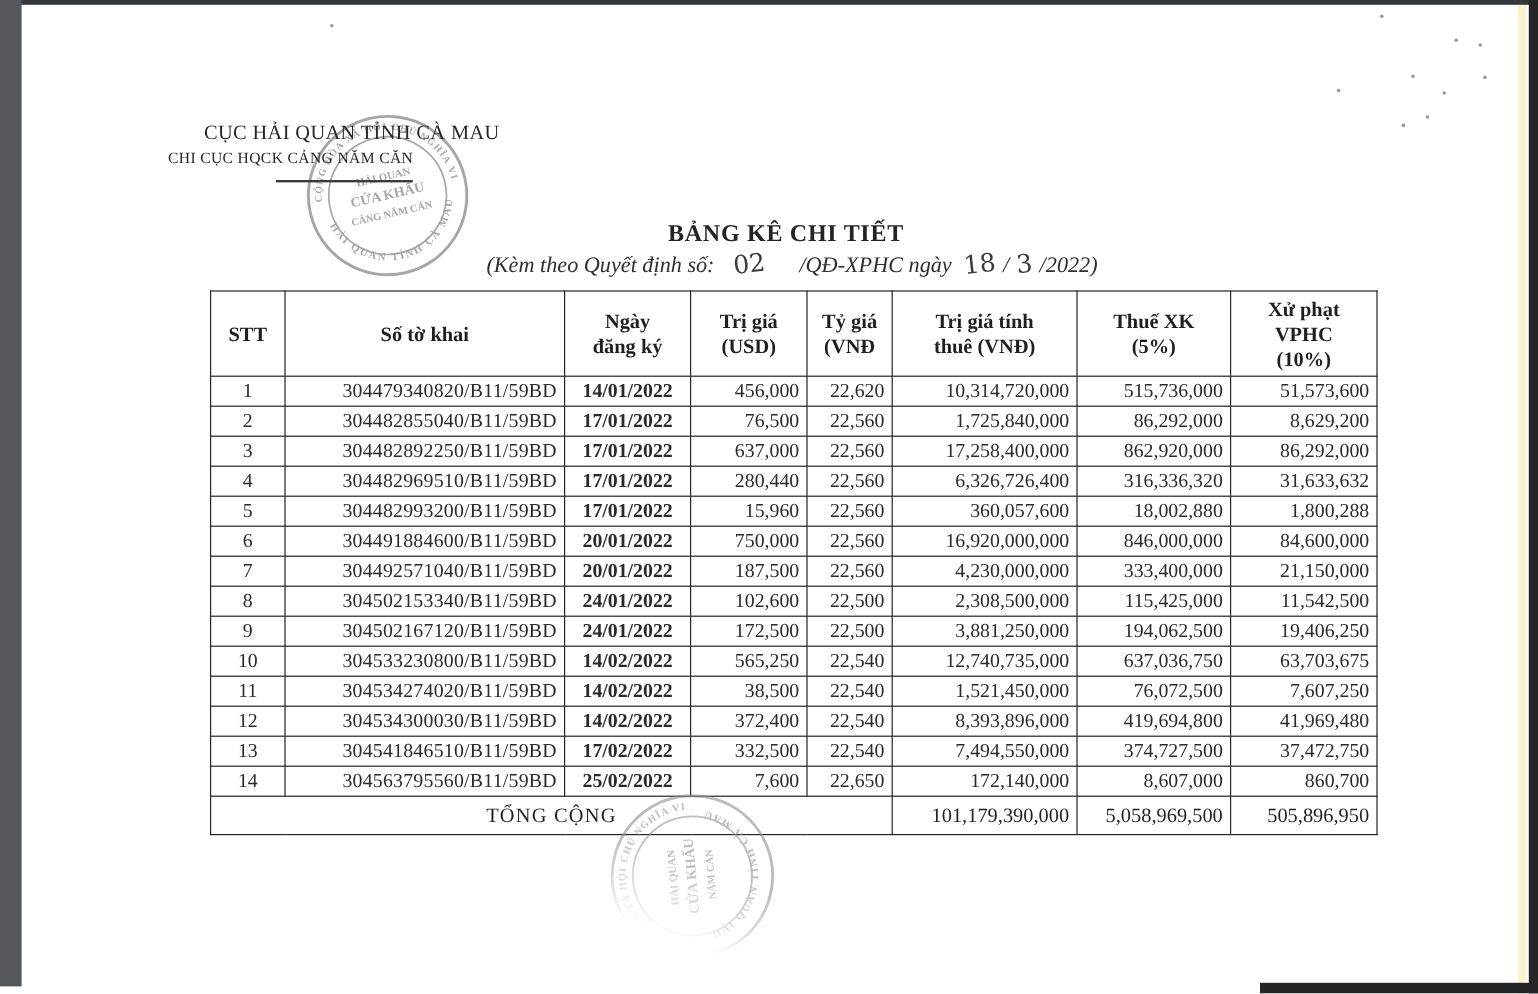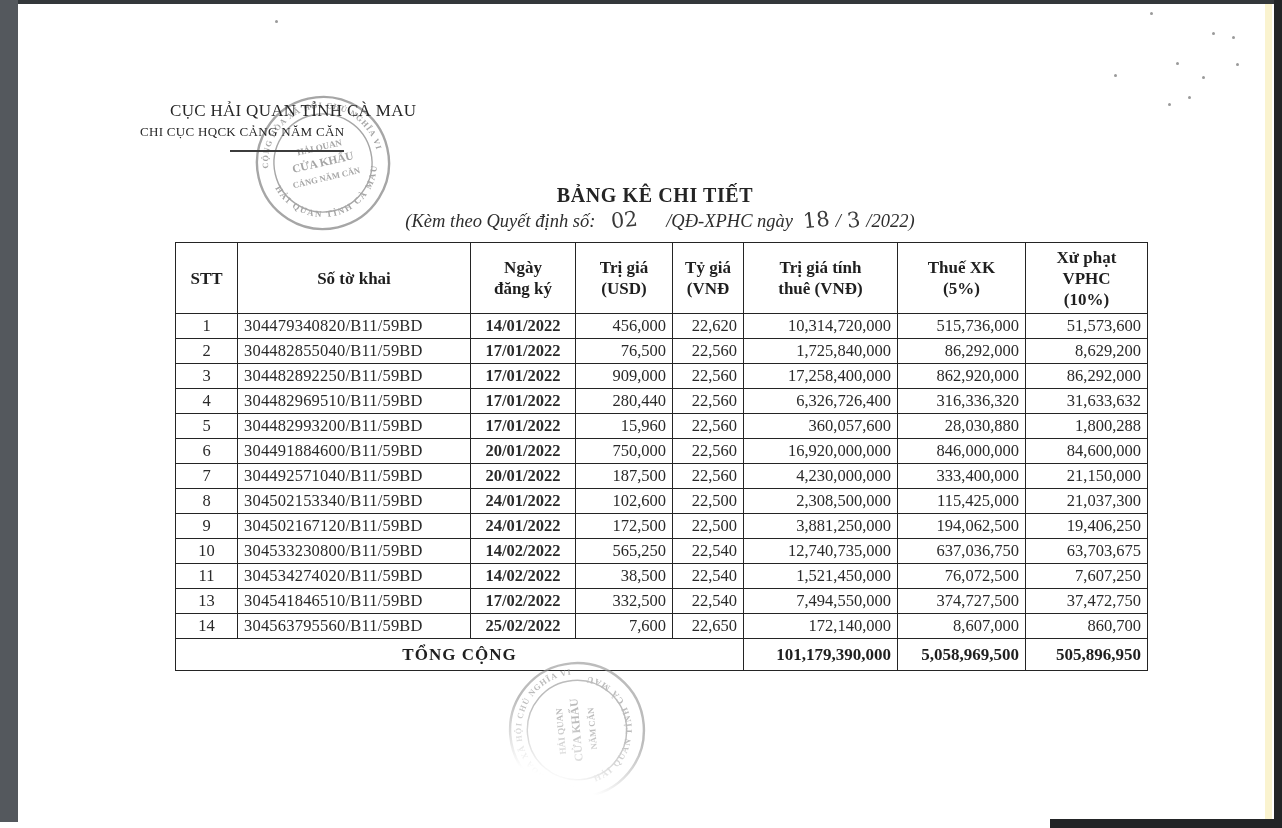--- a/index.html
+++ b/index.html
@@ -51,25 +51,25 @@
   }
   table.main thead th{
     font-size:17px;font-weight:bold;color:#1f1f1f;text-align:center;vertical-align:middle;
     height:70px;line-height:21px;white-space:pre-line;padding:0 2px;
   }
   table.main tbody td{
     font-size:16.5px;height:24px;line-height:22px;padding:0 6px;color:#2a2a2a;
     white-space:nowrap;
   }
   td.c-stt{text-align:center;padding:0 2px;}
-  td.c-tokhai{text-align:left;letter-spacing:.2px;}
+  td.c-tokhai{text-align:right;letter-spacing:.2px;}
   td.c-ngay{text-align:center;font-weight:bold;}
   td.c-num{text-align:right;}
   table.main tfoot td{
-    font-size:17px;font-weight:bold;height:31px;color:#1f1f1f;white-space:nowrap;padding:0 6px;
+    font-size:17px;font-weight:normal;height:31px;color:#1f1f1f;white-space:nowrap;padding:0 6px;
   }
   td.total-label{text-align:center;letter-spacing:1px;}
   td.total-num{text-align:right;}
 </style>
 </head>
 <body>
 
 <div class="edge edge-top"></div>
 <div class="edge edge-left"></div>
 <div class="yellow-strip"></div>
@@ -162,21 +162,21 @@
         <td class="c-num">76,500</td>
         <td class="c-num">22,560</td>
         <td class="c-num">1,725,840,000</td>
         <td class="c-num">86,292,000</td>
         <td class="c-num">8,629,200</td>
       </tr>
       <tr>
         <td class="c-stt">3</td>
         <td class="c-tokhai">304482892250/B11/59BD</td>
         <td class="c-ngay">17/01/2022</td>
-        <td class="c-num">909,000</td>
+        <td class="c-num">637,000</td>
         <td class="c-num">22,560</td>
         <td class="c-num">17,258,400,000</td>
         <td class="c-num">862,920,000</td>
         <td class="c-num">86,292,000</td>
       </tr>
       <tr>
         <td class="c-stt">4</td>
         <td class="c-tokhai">304482969510/B11/59BD</td>
         <td class="c-ngay">17/01/2022</td>
         <td class="c-num">280,440</td>
@@ -185,21 +185,21 @@
         <td class="c-num">316,336,320</td>
         <td class="c-num">31,633,632</td>
       </tr>
       <tr>
         <td class="c-stt">5</td>
         <td class="c-tokhai">304482993200/B11/59BD</td>
         <td class="c-ngay">17/01/2022</td>
         <td class="c-num">15,960</td>
         <td class="c-num">22,560</td>
         <td class="c-num">360,057,600</td>
-        <td class="c-num">28,030,880</td>
+        <td class="c-num">18,002,880</td>
         <td class="c-num">1,800,288</td>
       </tr>
       <tr>
         <td class="c-stt">6</td>
         <td class="c-tokhai">304491884600/B11/59BD</td>
         <td class="c-ngay">20/01/2022</td>
         <td class="c-num">750,000</td>
         <td class="c-num">22,560</td>
         <td class="c-num">16,920,000,000</td>
         <td class="c-num">846,000,000</td>
@@ -216,21 +216,21 @@
         <td class="c-num">21,150,000</td>
       </tr>
       <tr>
         <td class="c-stt">8</td>
         <td class="c-tokhai">304502153340/B11/59BD</td>
         <td class="c-ngay">24/01/2022</td>
         <td class="c-num">102,600</td>
         <td class="c-num">22,500</td>
         <td class="c-num">2,308,500,000</td>
         <td class="c-num">115,425,000</td>
-        <td class="c-num">21,037,300</td>
+        <td class="c-num">11,542,500</td>
       </tr>
       <tr>
         <td class="c-stt">9</td>
         <td class="c-tokhai">304502167120/B11/59BD</td>
         <td class="c-ngay">24/01/2022</td>
         <td class="c-num">172,500</td>
         <td class="c-num">22,500</td>
         <td class="c-num">3,881,250,000</td>
         <td class="c-num">194,062,500</td>
         <td class="c-num">19,406,250</td>
@@ -247,20 +247,30 @@
       </tr>
       <tr>
         <td class="c-stt">11</td>
         <td class="c-tokhai">304534274020/B11/59BD</td>
         <td class="c-ngay">14/02/2022</td>
         <td class="c-num">38,500</td>
         <td class="c-num">22,540</td>
         <td class="c-num">1,521,450,000</td>
         <td class="c-num">76,072,500</td>
         <td class="c-num">7,607,250</td>
+      </tr>
+      <tr>
+        <td class="c-stt">12</td>
+        <td class="c-tokhai">304534300030/B11/59BD</td>
+        <td class="c-ngay">14/02/2022</td>
+        <td class="c-num">372,400</td>
+        <td class="c-num">22,540</td>
+        <td class="c-num">8,393,896,000</td>
+        <td class="c-num">419,694,800</td>
+        <td class="c-num">41,969,480</td>
       </tr>
       <tr>
         <td class="c-stt">13</td>
         <td class="c-tokhai">304541846510/B11/59BD</td>
         <td class="c-ngay">17/02/2022</td>
         <td class="c-num">332,500</td>
         <td class="c-num">22,540</td>
         <td class="c-num">7,494,550,000</td>
         <td class="c-num">374,727,500</td>
         <td class="c-num">37,472,750</td>

